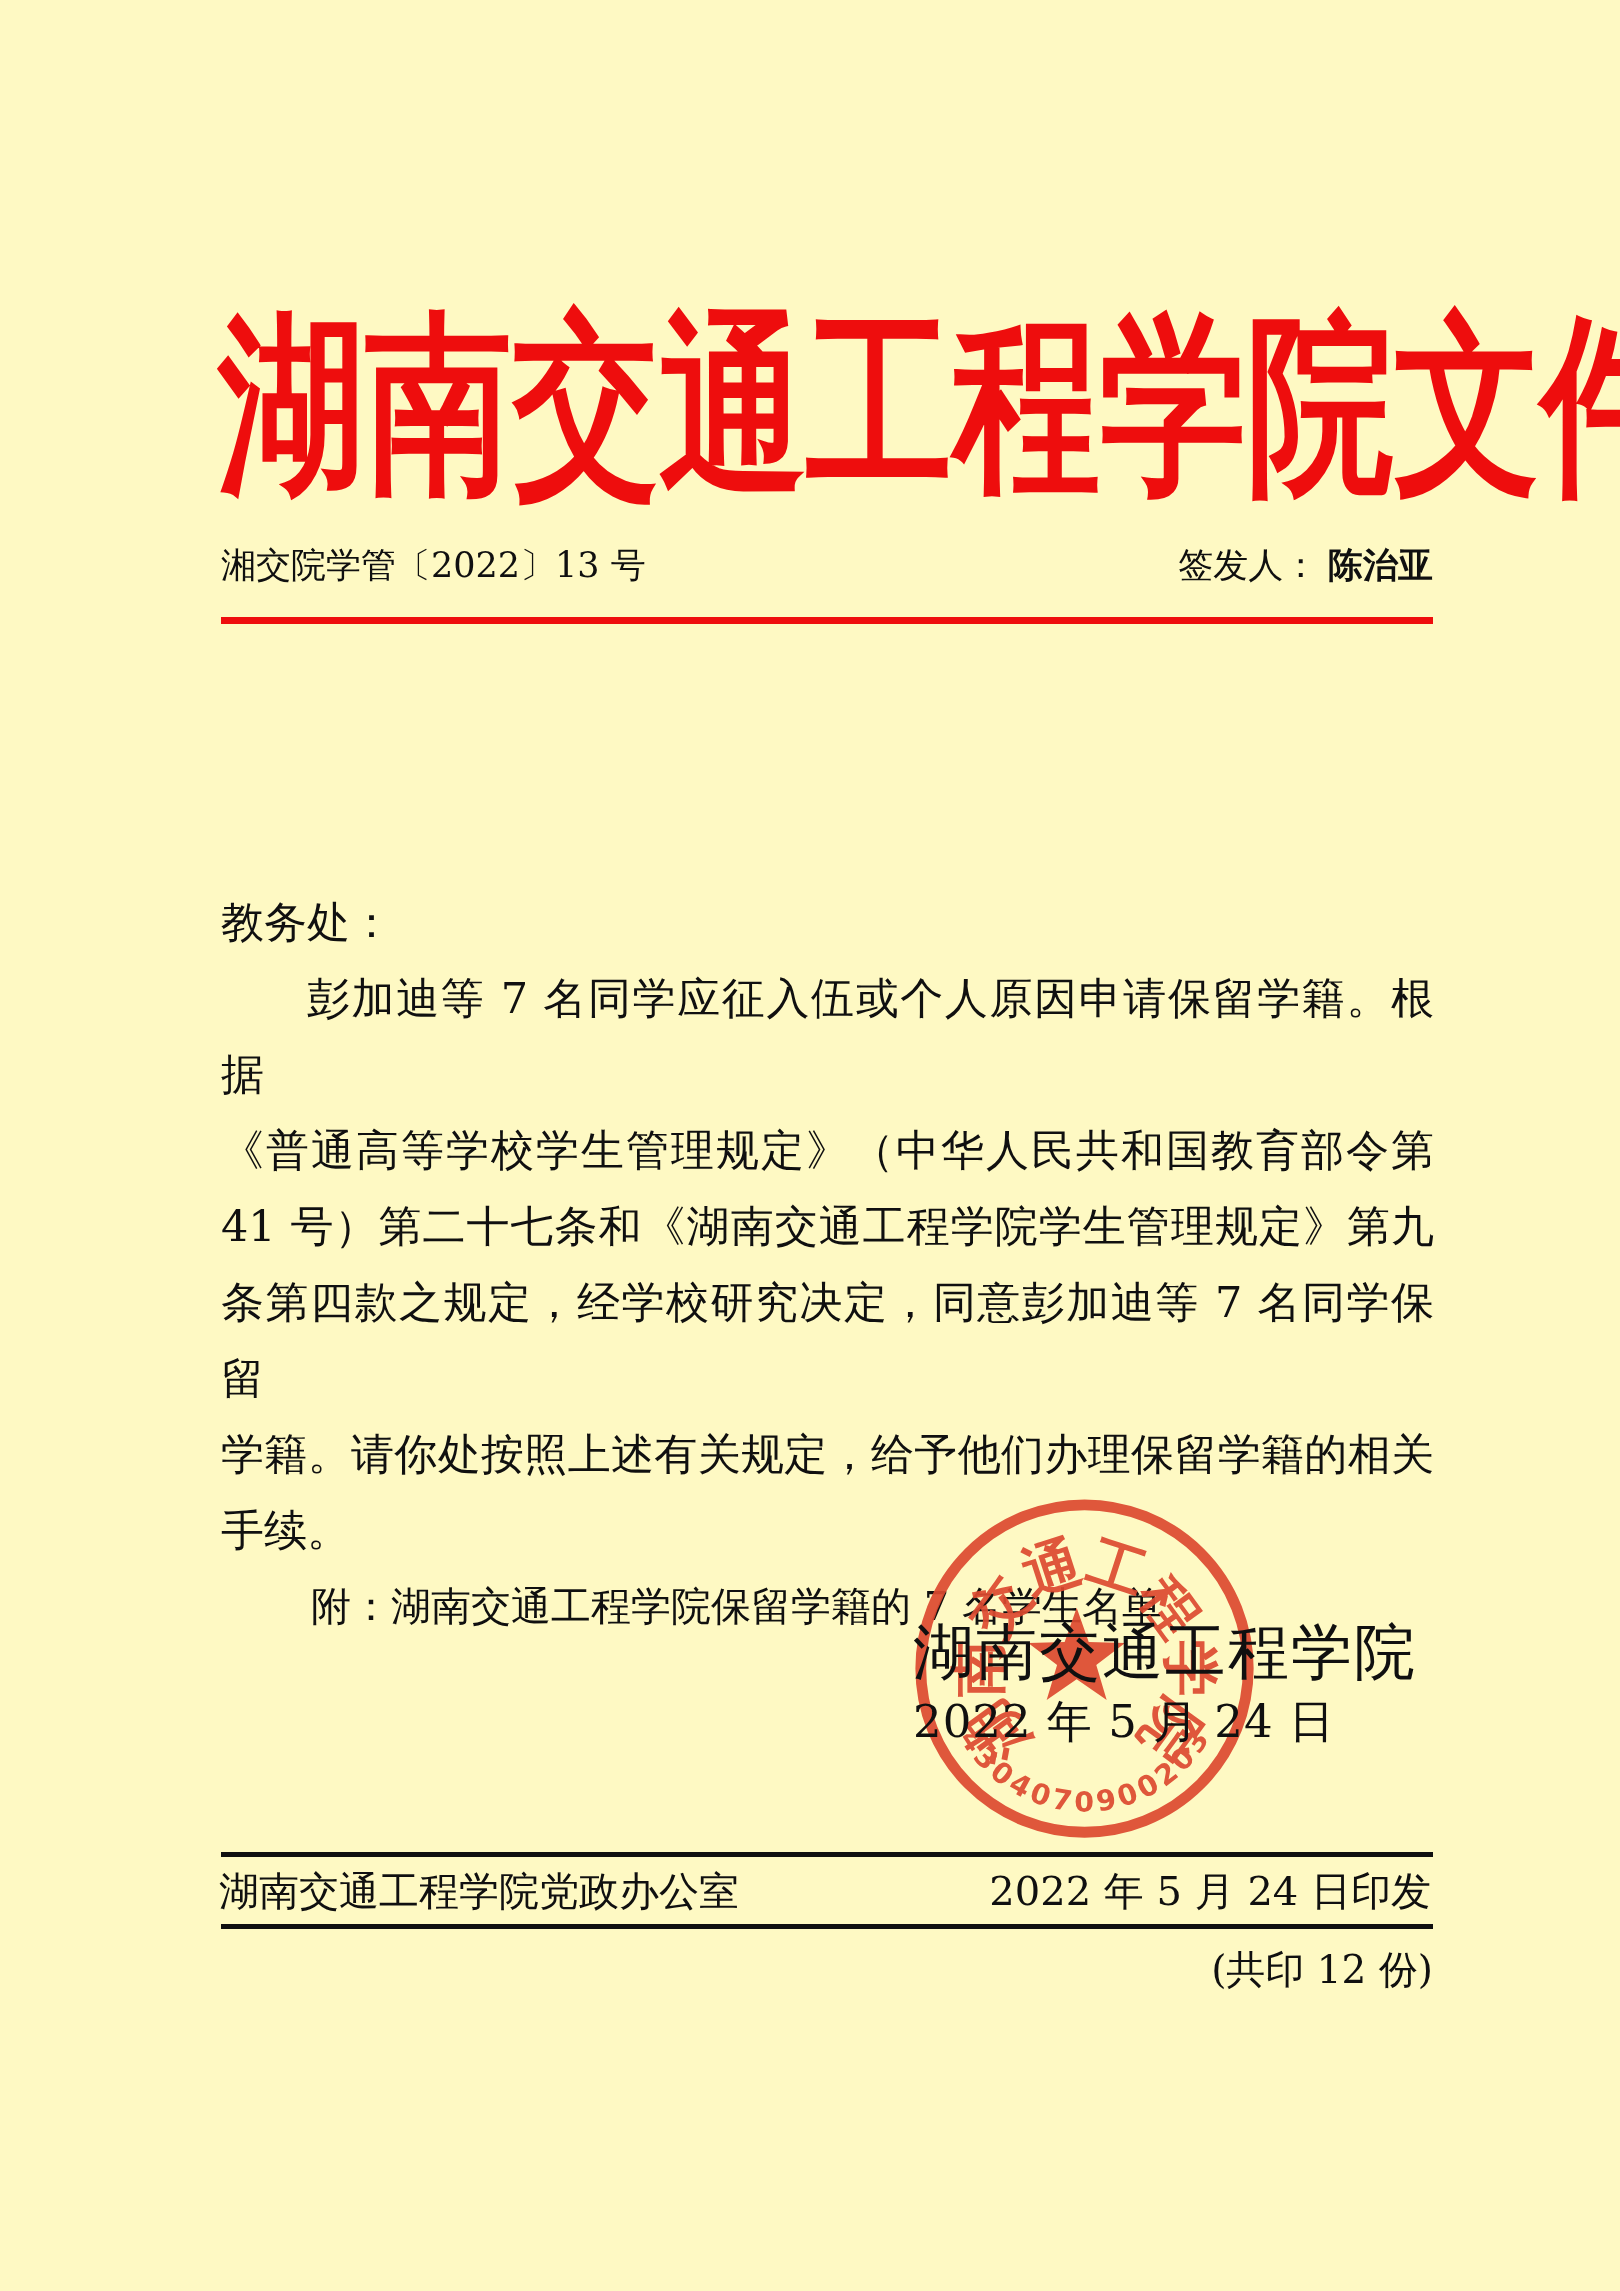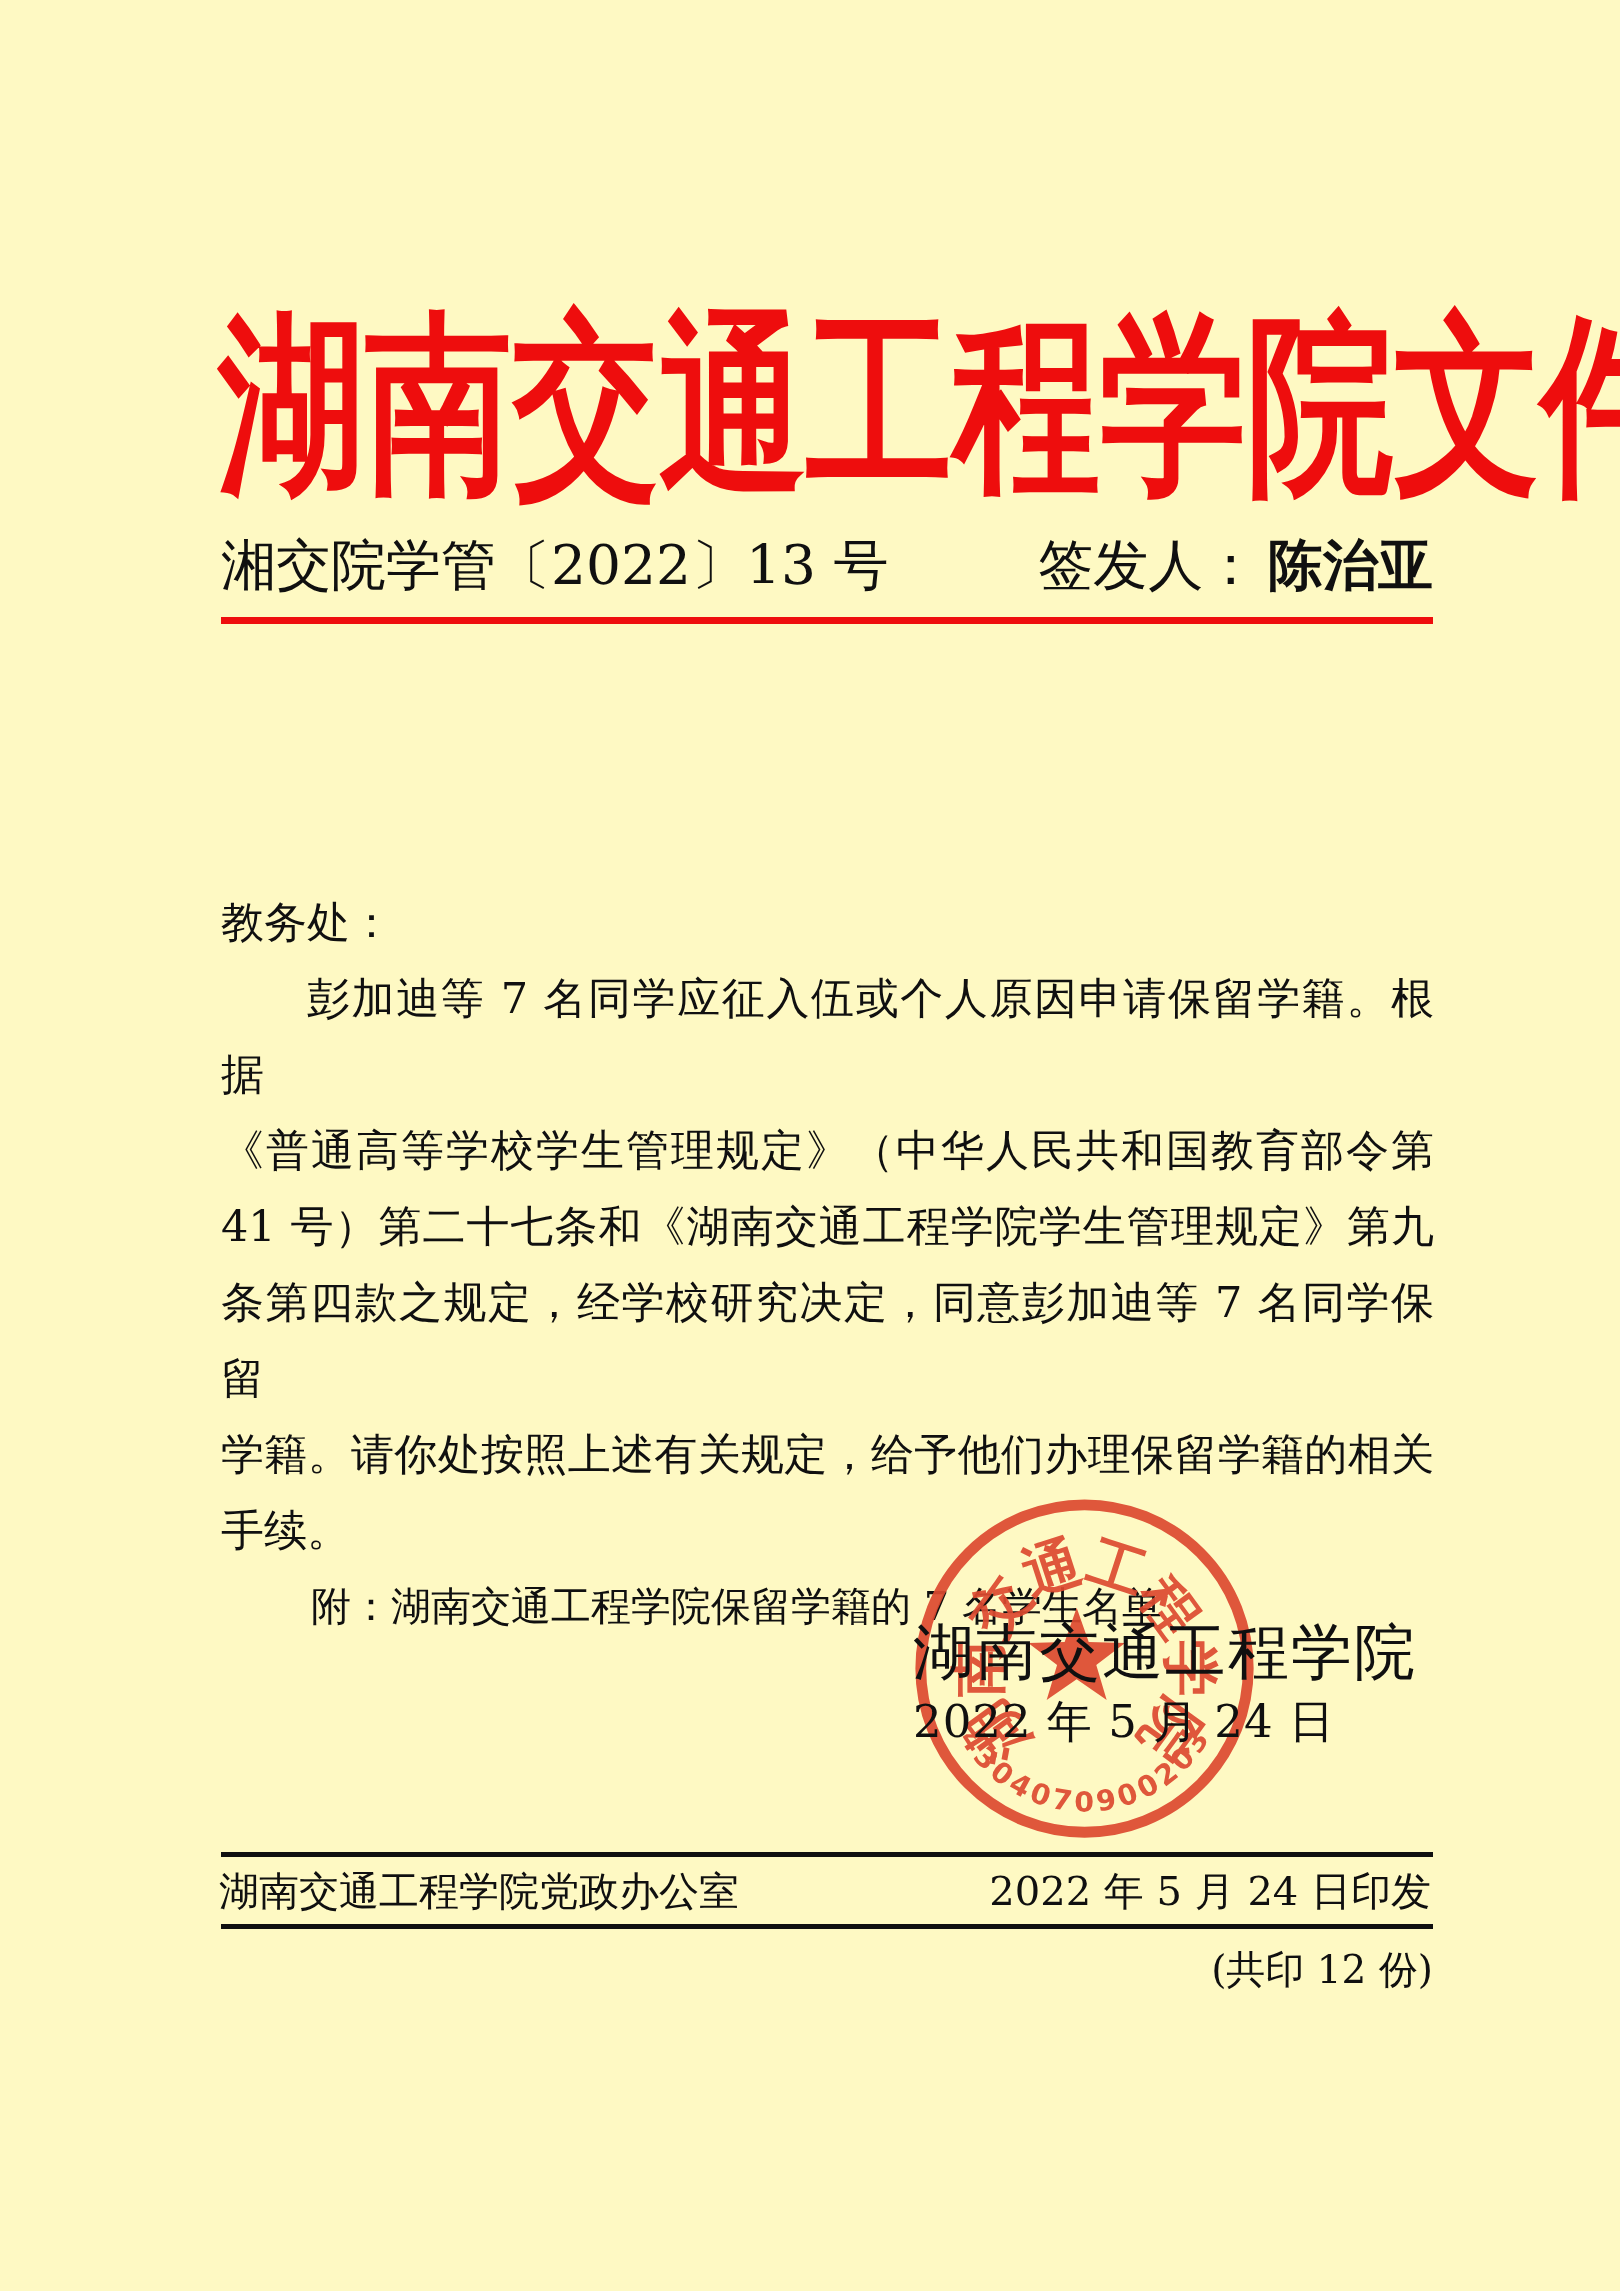--- a/index.html
+++ b/index.html
@@ -16,21 +16,21 @@
     position:absolute;top:307px;left:218px;width:1215px;
     text-align:center;
     font-size:147px;line-height:1.0;font-weight:bold;
     color:#ee0d0d;
     transform:scaleY(1.32);transform-origin:center top;
     white-space:nowrap;
   }
   .docnum-row{
     position:absolute;top:540px;left:221px;width:1212px;
     display:flex;justify-content:space-between;align-items:baseline;
-    font-size:55px;line-height:49px;white-space:nowrap;
+    font-size:35px;line-height:49px;white-space:nowrap;
   }
   .issuer-name{font-weight:bold;margin-left:9.8px;}
   .red-rule{
     position:absolute;top:617px;left:221px;width:1212px;height:6.9px;
     background:#ee0d0d;
   }
   
   .doc-title{
     position:absolute;top:757px;left:118px;width:1385px;
     text-align:center;font-size:57px;font-weight:bold;

